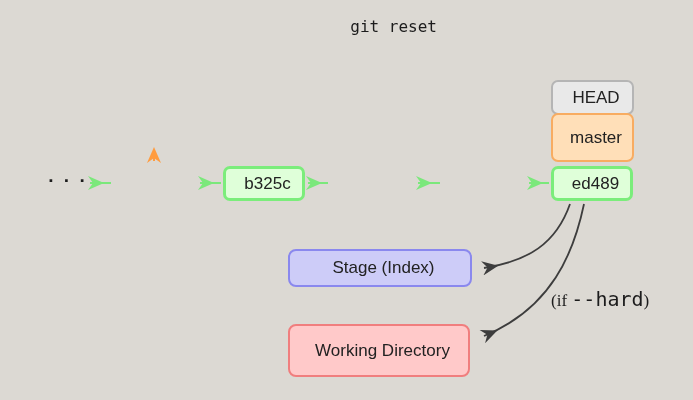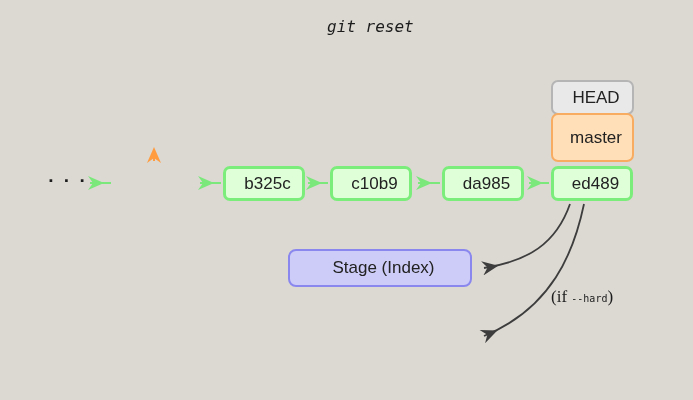--- a/index.html
+++ b/index.html
@@ -7,21 +7,21 @@
     position:relative;
     width:693px;height:400px;
     background:#dcd9d3;
     font-family:"Liberation Sans", sans-serif;
     overflow:hidden;
   }
   .abs{position:absolute;box-sizing:border-box;}
   #title{
     left:327px;top:17px;width:110px;height:22px;
     font-family:"DejaVu Sans Mono", monospace;
-    font-size:16px;color:#1c1c1c;text-align:left;white-space:nowrap;font-style:italic;
+    font-size:16px;color:#1c1c1c;text-align:right;white-space:nowrap;
   }
   .node{
     display:flex;align-items:center;justify-content:center;
     border-radius:7px;
     font-size:17px;color:#222;
     white-space:nowrap;
     padding-left:7px;
   }
   .commit{
     top:166px;width:82px;height:35px;
@@ -51,21 +51,21 @@
   }
   #workdir{
     left:288px;top:324px;width:182px;height:53px;
     background:#ffc9c9;border:2px solid #f07e7e;border-radius:8px;
   }
   #hard-label{
     left:551px;top:287px;height:26px;
     font-size:17px;color:#1c1c1c;white-space:nowrap;
   }
   #hard-label .rm{font-family:Liberation Serif, serif;}
-  #hard-label .tt{font-family:"DejaVu Sans Mono", monospace;font-size:10px;}
+  #hard-label .tt{font-family:"DejaVu Sans Mono", monospace;font-size:20px;}
   #arrows{left:0;top:0;pointer-events:none;}
 </style>
 </head>
 <body>
 
 <div id="canvas">
 
   <div class="abs" id="title">git reset</div>
 
   <svg class="abs" id="arrows" width="693" height="400" viewBox="0 0 693 400">
@@ -99,21 +99,20 @@
       <path d="M584,204 C574,252 552,308 484,336" marker-end="url(#mdark)"></path>
     </g>
   </svg>
 
   <div class="abs" id="ellipsis">· · ·</div>
 
   <div class="abs node head" id="head-box">HEAD</div>
   <div class="abs node branch" id="master-box">master</div>
 
   <div class="abs node commit" id="c1">b325c</div>
-  <div class="abs node commit" id="c2">c10b9</div>
-  <div class="abs node commit" id="c3">da985</div>
   <div class="abs node commit" id="c4">ed489</div>
 
   <div class="abs node" id="stage">Stage (Index)</div>
+  <div class="abs node" id="workdir">Working Directory</div>
 
   <div class="abs" id="hard-label"><span class="rm">(if </span><span class="tt">--hard</span><span class="rm">)</span></div>
 
 </div>
 
 </body></html>

